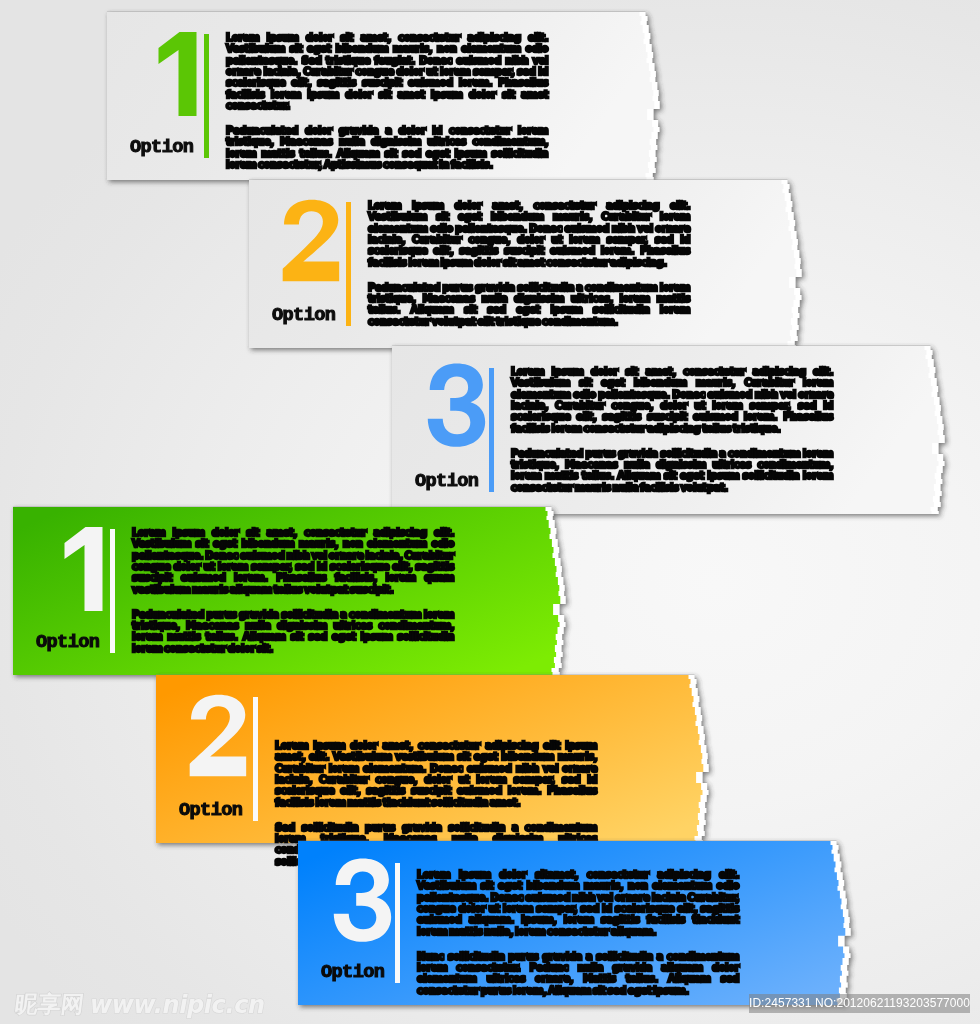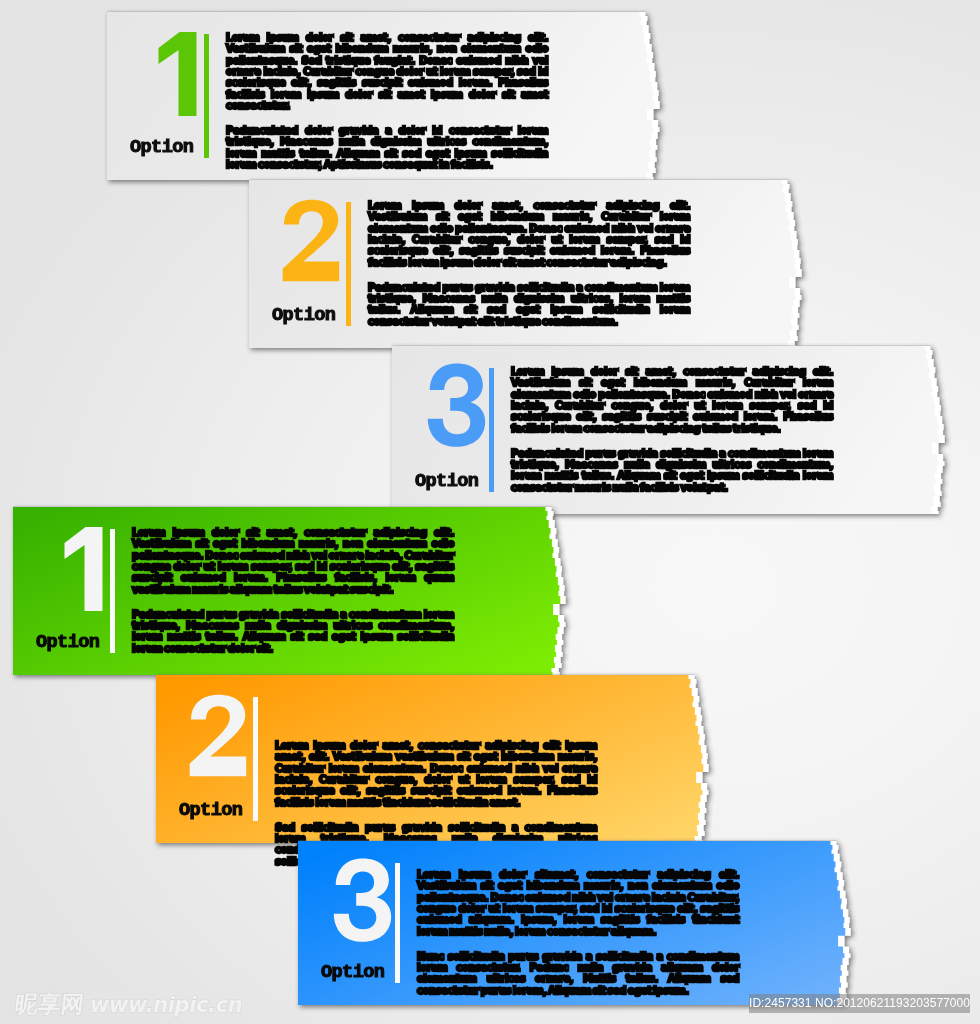--- a/index.html
+++ b/index.html
@@ -60,21 +60,21 @@
     font-family:"DejaVu Sans",sans-serif;
     font-weight:bold;font-size:23px;line-height:22px;
     color:#f2f2f2;
     -webkit-text-stroke:1.4px #d4d4d4;
     paint-order:stroke fill;
     letter-spacing:0px;
     transform:skewX(-7deg);
   }
   #wm-site{
     font-family:"DejaVu Sans",sans-serif;
-    font-weight:bold;font-style:italic;font-size:21px;line-height:20px;
+    font-weight:bold;font-style:italic;font-size:24px;line-height:20px;
     color:#f2f2f2;
     -webkit-text-stroke:1.2px #d6d6d6;
     paint-order:stroke fill;
     letter-spacing:-0.4px;
   }
   
   #idtag{
     position:absolute;left:749px;top:994px;width:221px;height:19px;
     background:rgba(128,128,128,0.55);
     color:#fff;

